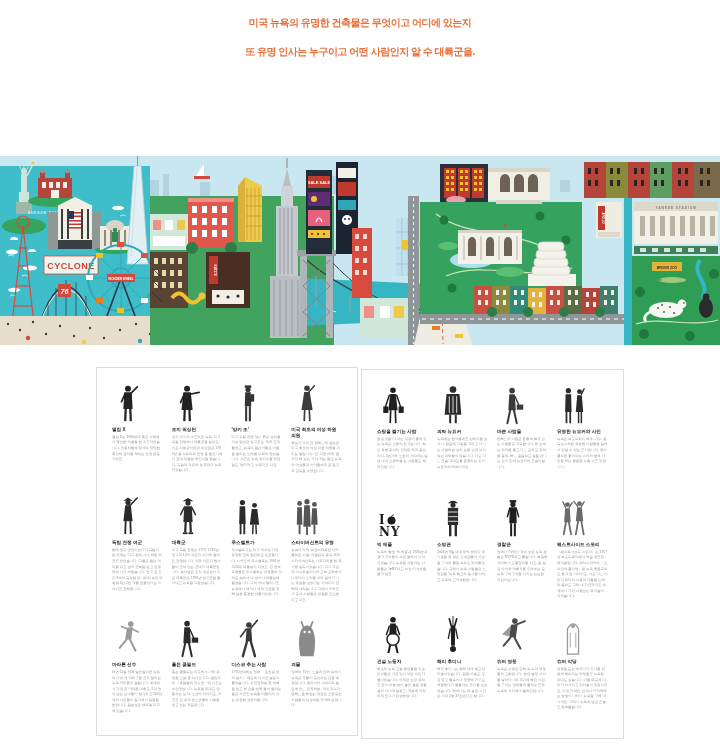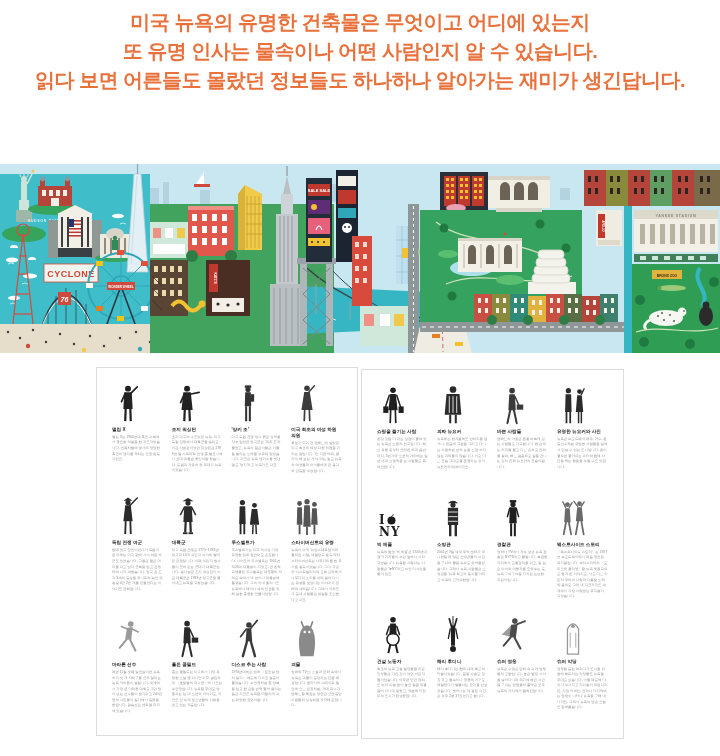--- a/index.html
+++ b/index.html
@@ -4,24 +4,24 @@
 <style>
   html,body{margin:0;padding:0;}
   body{
     width:720px;height:756px;position:relative;background:#ffffff;
     font-family:"Liberation Sans","DejaVu Sans",sans-serif;overflow:hidden;
   }
   
   .intro{position:absolute;top:8px;left:0;width:720px;text-align:center;}
   .intro p{
     margin:0;height:29px;line-height:29px;
-    color:#e8713c;font-size:20px;font-weight:bold;letter-spacing:-0.5px;
+    color:#e8713c;font-size:10px;font-weight:bold;letter-spacing:-0.5px;
   }
   
-  .panorama{position:absolute;top:164px;left:0;width:720px;height:189px;}
+  .panorama{position:absolute;top:156px;left:0;width:720px;height:189px;}
   .panorama svg{display:block;width:720px;height:189px;}
   .svglab{font-family:"Liberation Sans",sans-serif;font-weight:bold;}
   
   .page{
     position:absolute;background:#ffffff;border:1px solid #dcdcdc;
     box-sizing:border-box;padding:13px 15px;
   }
   .page.left{left:96px;top:367px;width:262px;height:369px;}
   .page.right{left:361px;top:369px;width:263px;height:370px;}
   .entry-grid{
@@ -46,22 +46,21 @@
     letter-spacing:1px;
   }
   .iny .apple{display:inline-block;vertical-align:-1px;}
   .hidden-defs{position:absolute;width:0;height:0;overflow:hidden;}
 </style>
 </head>
 <body>
 
 <div class="intro">
   <p>미국 뉴욕의 유명한 건축물은 무엇이고 어디에 있는지</p>
-  <p>또 유명 인사는 물속이나 어떤 사람인지 알 수 있습니다.</p>
-  <p>읽다 보면 어른들도 몰랐던 정보들도 하나하나 알아가는 재미가 생긴답니다.</p>
+  <p>또 유명 인사는 누구이고 어떤 사람인지 알 수 대륙군을.</p>
 </div>
 
 <div class="panorama">
 <svg viewBox="0 0 720 189" xmlns="http://www.w3.org/2000/svg">
 
   <rect x="0" y="0" width="720" height="189" fill="#c9e7f0"></rect>
 
   <g fill="#b4d3e0">
     <rect x="150" y="24" width="9" height="18"></rect>
         <rect x="163" y="18" width="6" height="24"></rect>

